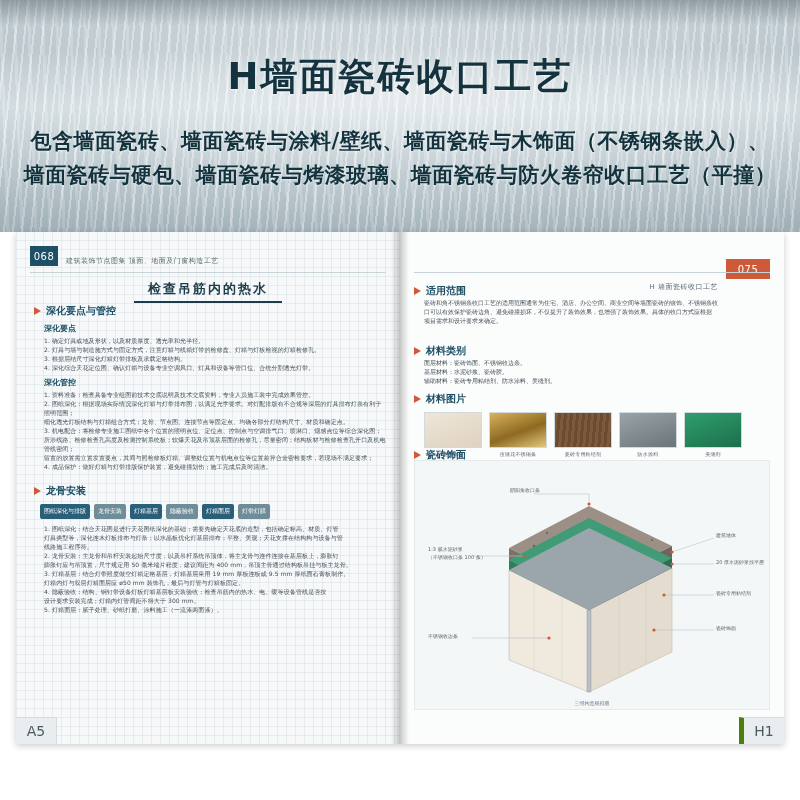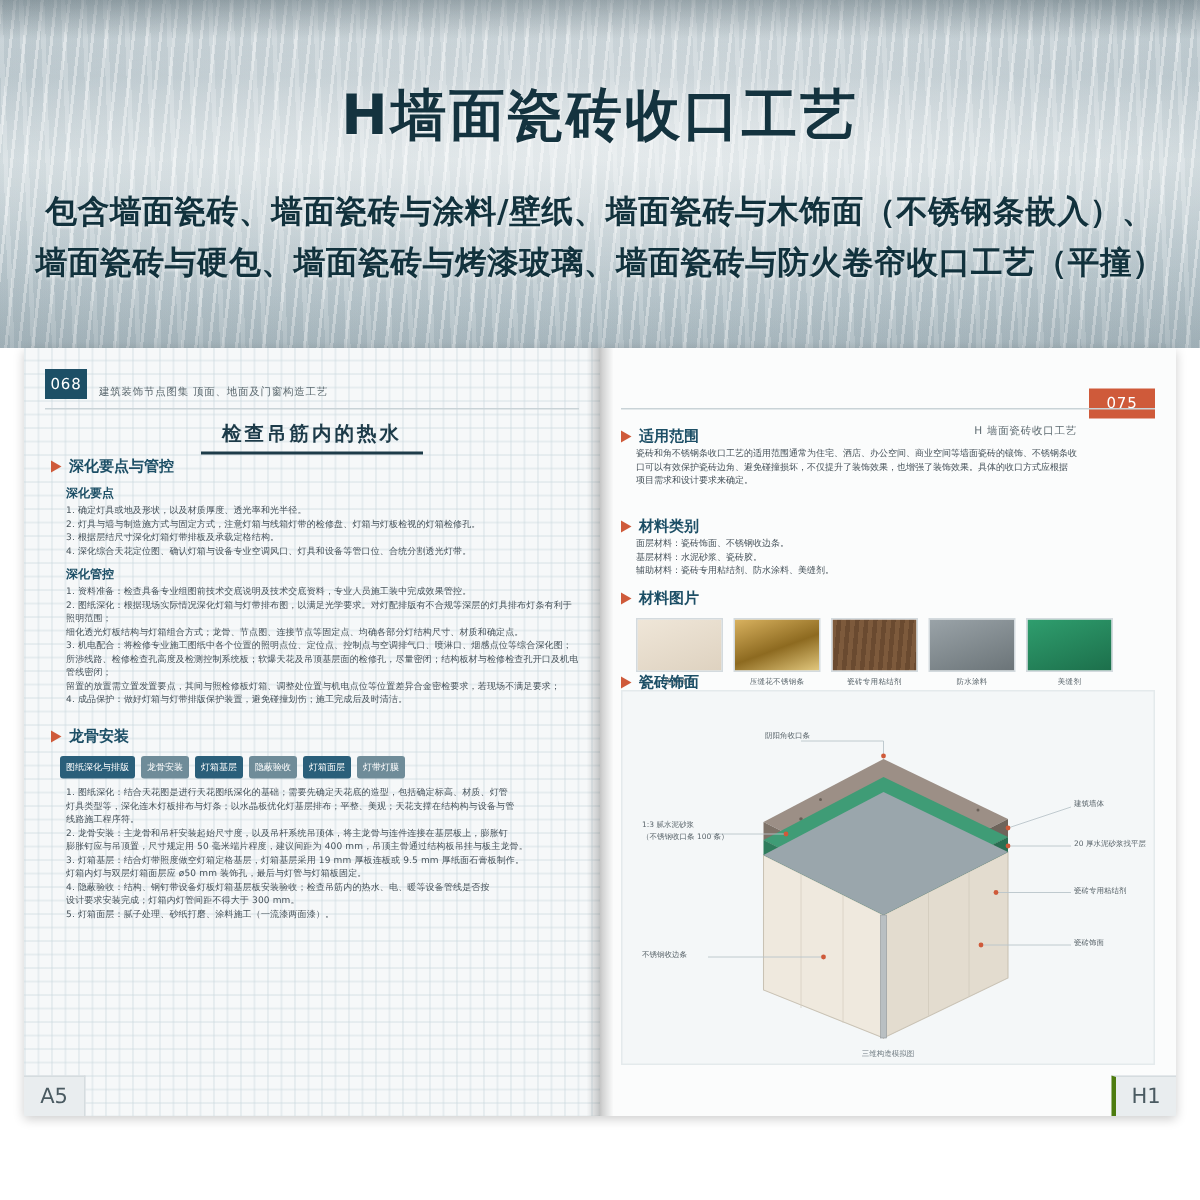--- a/index.html
+++ b/index.html
@@ -57,21 +57,21 @@
       linear-gradient(0deg, rgba(200,215,220,.35) 1px, transparent 1px),
       linear-gradient(90deg, rgba(200,215,220,.35) 1px, transparent 1px);
     background-size:9px 9px;}
   .page-right{background:#fbfcfc;}
 
   
   .tab{position:absolute;bottom:0;width:40px;height:26px;background:#e9edef;
     color:#4a5a61;font-size:14px;display:flex;align-items:center;justify-content:center;
     border-top:1px solid #d5dcdf;}
   .tab-left{left:0;border-right:1px solid #d5dcdf;}
-  .tab-right{right:0;border-left:3px solid #4d7c0f;}
+  .tab-right{right:0;border-left:5px solid #4d7c0f;}
 
   
   .l-head{position:absolute;left:14px;top:14px;display:flex;align-items:flex-end;}
   .folio-box{width:28px;height:20px;background:#1d4f66;color:#fff;font-size:10px;
     display:flex;align-items:center;justify-content:center;letter-spacing:.5px;}
   .l-head-txt{margin-left:8px;font-size:7px;color:#5d6a70;letter-spacing:.5px;}
   .l-rule{position:absolute;left:14px;top:40px;width:356px;height:1px;background:#c9d3d7;}
 
   .l-title{position:absolute;left:0;right:0;top:46px;text-align:center;}
   .l-title span{display:inline-block;font-size:13px;font-weight:bold;color:#1d3b49;

